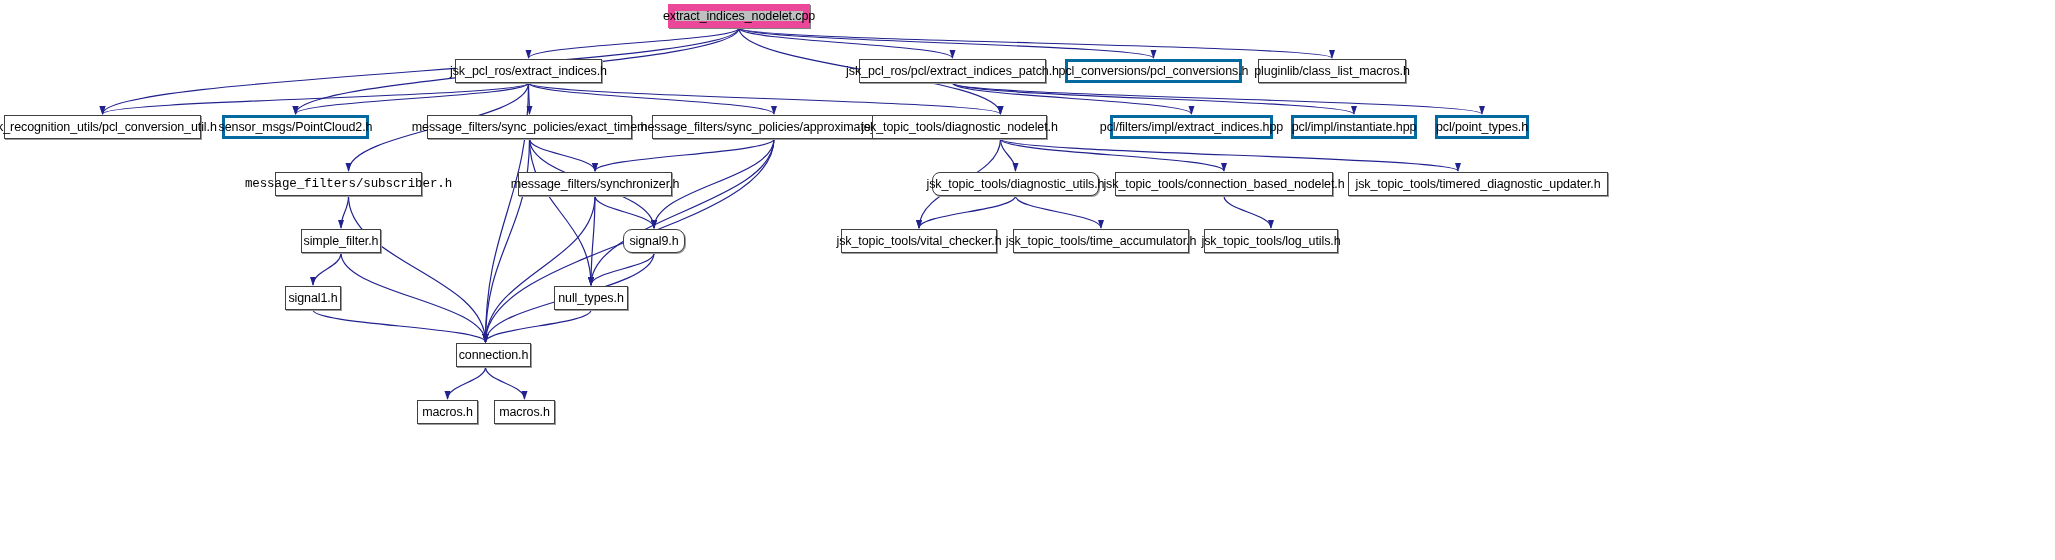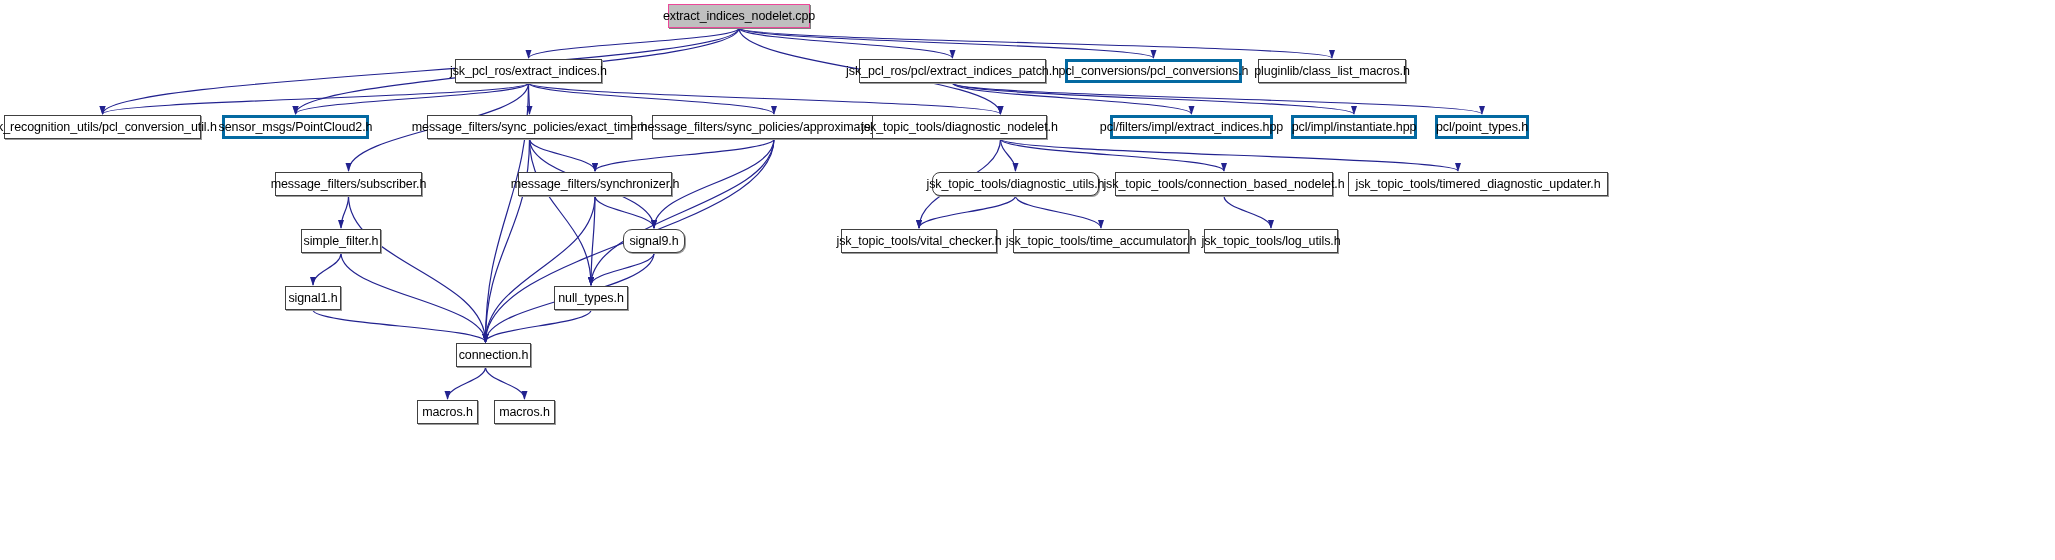--- a/index.html
+++ b/index.html
@@ -30,21 +30,21 @@
     color:#000000;
     background:#ffffff;
     border:1px solid #000000;
     height:24px;
     letter-spacing:-0.1px;
     z-index:5;
     cursor:default;
   }
   .node.root{
     background:#bfbfbf;
-    border:1px solid #ec4899;
+    border:7px solid #ec4899;
     box-shadow:1px 1px 0 #808080;
   }
   .node.hdr{
     border:1px solid #404040;
     box-shadow:1px 1px 0 #9a9a9a;
   }
   .node.ext{
     border:3px solid #0369a1;
     box-shadow:none;
   }
@@ -141,21 +141,21 @@
       </div>
       <div class="node ext" style="left: 1110px; top: 115px; width: 163px;">
         <span>pcl/filters/impl/extract_indices.hpp</span>
       </div>
       <div class="node ext" style="left: 1291px; top: 115px; width: 126px;">
         <span>pcl/impl/instantiate.hpp</span>
       </div>
       <div class="node ext" style="left: 1435px; top: 115px; width: 94px;">
         <span>pcl/point_types.h</span>
       </div>
-      <div class="node hdr" style="left: 275px; top: 172px; width: 147px;">
+      <div class="node hdr" style="left: 275px; top: 172px; width: 147px; font-family: Liberation Mono, monospace;">
         <span>message_filters/subscriber.h</span>
       </div>
       <div class="node hdr" style="left: 518px; top: 172px; width: 154px;">
         <span>message_filters/synchronizer.h</span>
       </div>
       <div class="node hdr" style="left: 932px; top: 172px; width: 167px; border-radius: 8px;">
         <span>jsk_topic_tools/diagnostic_utils.h</span>
       </div>
       <div class="node hdr" style="left: 1115px; top: 172px; width: 218px;">
         <span>jsk_topic_tools/connection_based_nodelet.h</span>

